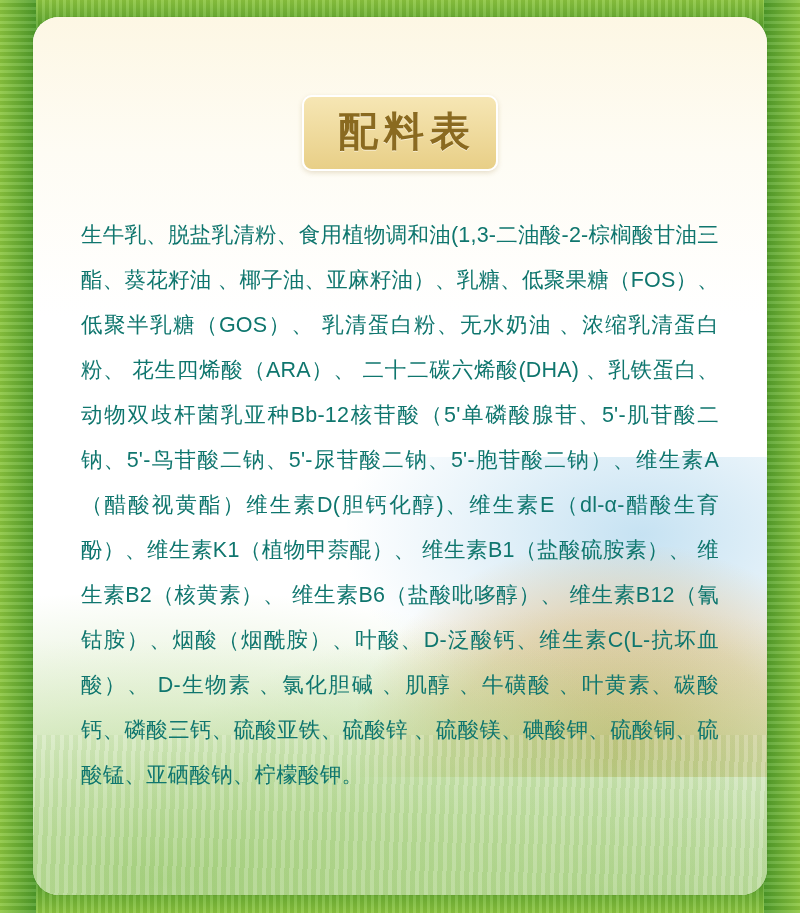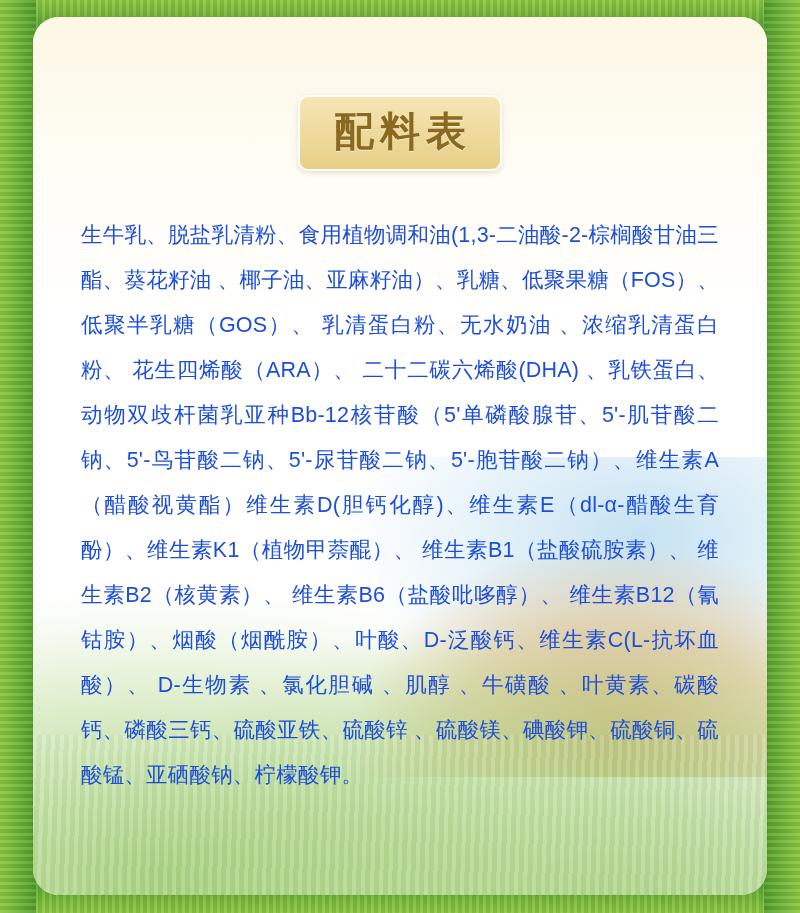--- a/index.html
+++ b/index.html
@@ -122,34 +122,34 @@
   }
   .title {
     display: inline-block;
     font-size: 40px;
     font-weight: bold;
     letter-spacing: 6px;
     color: #8a6a20;
     background: linear-gradient(180deg, #f6e6b4 0%, #e8cf87 100%);
     border: 2px solid #ffffff;
     border-radius: 10px;
-    padding: 7px 28px 10px 34px;
+    padding: 7px 20px 10px 34px;
     box-shadow: 0 2px 5px rgba(150,120,50,0.22);
     text-shadow: 0 1px 0 rgba(255,255,255,0.55);
   }
 
   
   .body-text {
     position: absolute;
     left: 48px;
     top: 196px;
     width: 638px;
     font-size: 21.5px;
     line-height: 45px;
-    color: #1d4ed8;
+    color: #0f766e;
     text-align: justify;
     text-justify: inter-character;
     letter-spacing: 0.2px;
     word-break: break-all;
   }
 </style>
 </head>
 <body>
 
 <div class="page">

